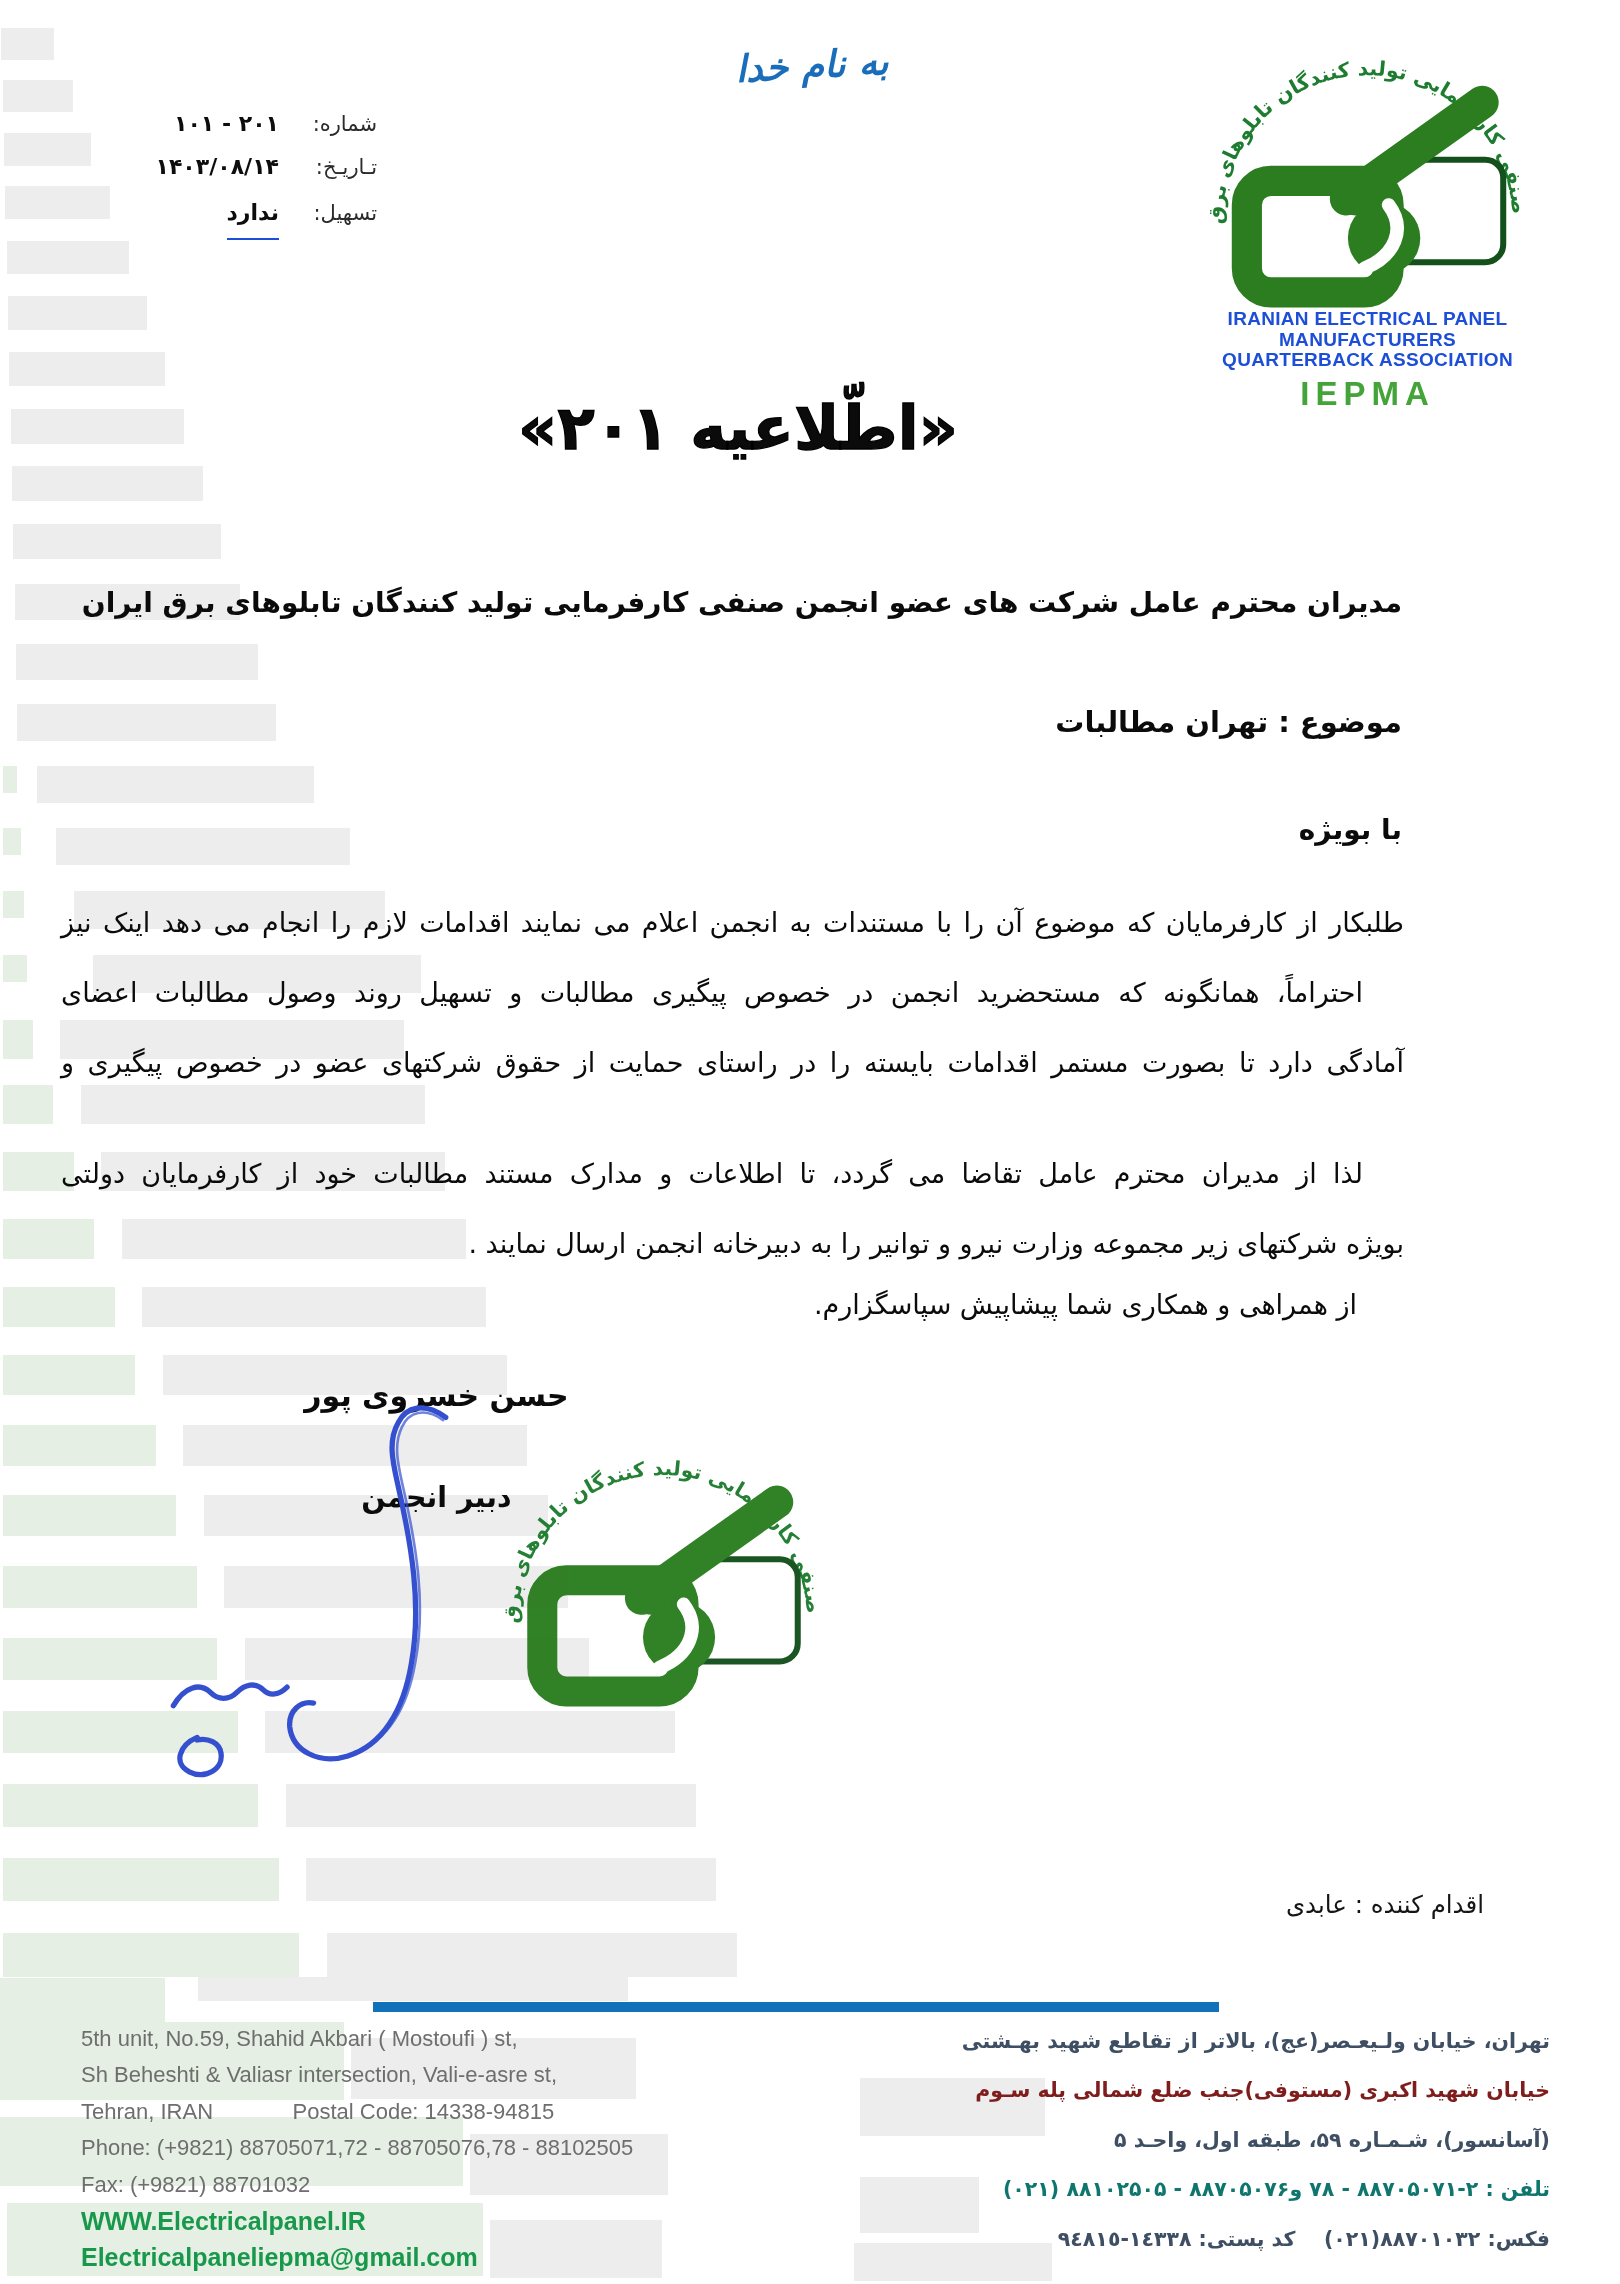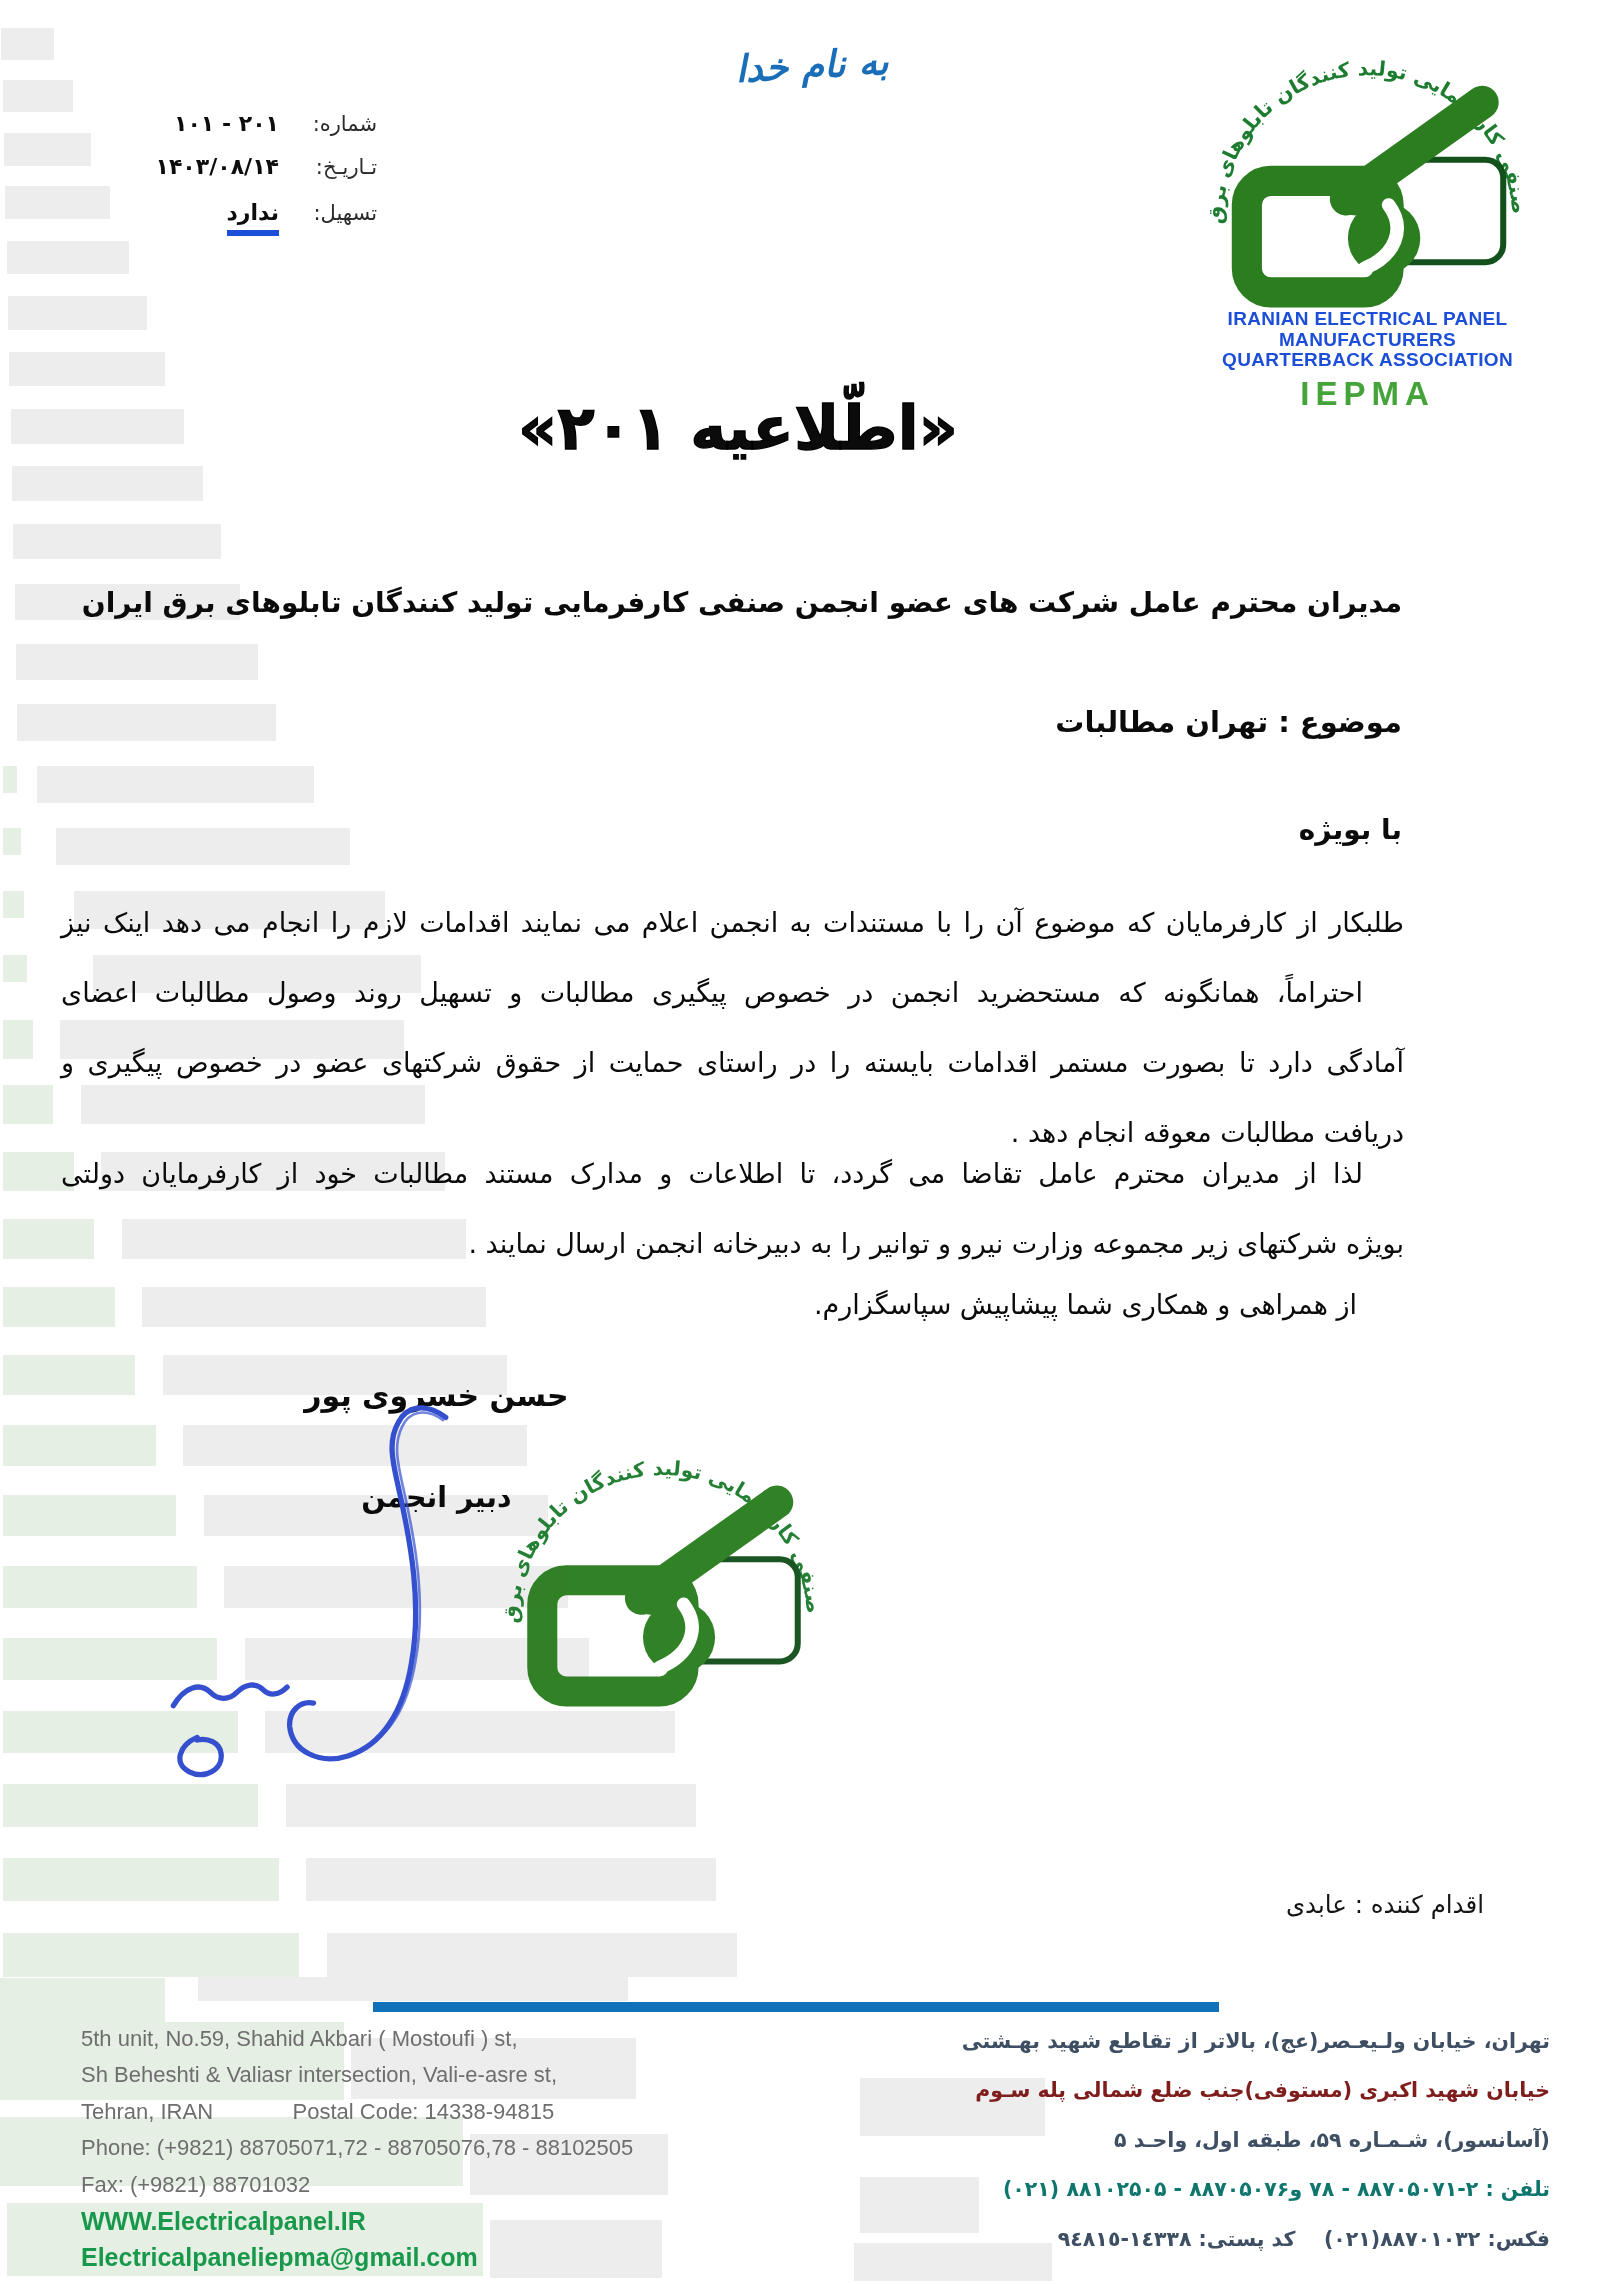--- a/index.html
+++ b/index.html
@@ -6,21 +6,21 @@
   .page{position:relative;width:1620px;height:2284px;background:#ffffff;overflow:hidden;
         font-family:"DejaVu Sans",sans-serif;color:#0b0b0b;}
   .artifact{position:absolute;z-index:0;}
   .layer{position:absolute;inset:0;z-index:0;}
   .content{position:absolute;inset:0;z-index:2;}
 
   
   .hrow{position:absolute;right:1243px;display:flex;direction:rtl;gap:20px;align-items:baseline;}
   .hlabel{font-size:21px;color:#2b2b2b;min-width:78px;}
   .hvalue{font-size:22px;font-weight:700;color:#0d0d0d;}
-  .underlined{border-bottom:6px solid #1d4ed8;padding-bottom:5px;}
+  .underlined{border-bottom:2px solid #1d4ed8;padding-bottom:13px;}
 
   .bismillah{position:absolute;left:713px;top:44px;width:198px;text-align:center;
              font-size:37px;font-weight:700;font-style:italic;transform:rotate(-3deg);}
 
   
   .logo-wrap{position:absolute;left:1186px;top:30px;width:363px;text-align:center;}
   .logo-name{font-family:"Liberation Sans",sans-serif;font-weight:700;font-size:19px;
              line-height:24.5px;color:#1d4ed8;margin-top:-4px;letter-spacing:0.3px;}
   .logo-abbr{font-family:"Liberation Sans",sans-serif;font-weight:700;font-size:33px;
              letter-spacing:6px;margin-top:2.6px;}
@@ -165,21 +165,20 @@
     <div class="title">«اطّلاعیه ۲۰۱»</div>
 
     <div class="addressee">مدیران محترم عامل شرکت های عضو انجمن صنفی کارفرمایی تولید کنندگان تابلوهای برق ایران</div>
     <div class="subject">موضوع : تهران مطالبات</div>
     <div class="salutation">با بویژه</div>
 
     <div class="para p1">
       <div class="jl">طلبکار از کارفرمایان که موضوع آن را با مستندات به انجمن اعلام می نمایند اقدامات لازم را انجام می دهد اینک نیز</div>
       <div class="jl ind">احتراماً، همانگونه که مستحضرید انجمن در خصوص پیگیری مطالبات و تسهیل روند وصول مطالبات اعضای</div>
       <div class="jl">آمادگی دارد تا بصورت مستمر اقدامات بایسته را در راستای حمایت از حقوق شرکتهای عضو در خصوص پیگیری و</div>
-      <div class="rl">دریافت مطالبات معوقه انجام دهد .</div>
     </div>
 
     <div class="para p2">
       <div class="jl ind">لذا از مدیران محترم عامل تقاضا می گردد، تا اطلاعات و مدارک مستند مطالبات خود از کارفرمایان دولتی</div>
       <div class="rl">بویژه شرکتهای زیر مجموعه وزارت نیرو و توانیر را به دبیرخانه انجمن ارسال نمایند .</div>
     </div>
 
     <div class="closing">از همراهی و همکاری شما پیشاپیش سپاسگزارم.</div>
 
     <div class="signer-name">حسن خسروی پور</div>

